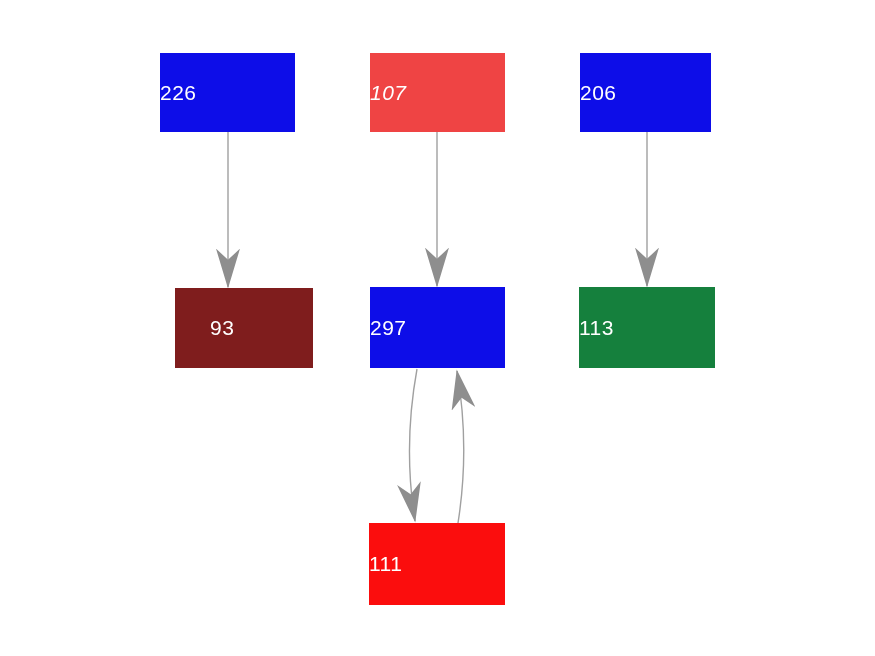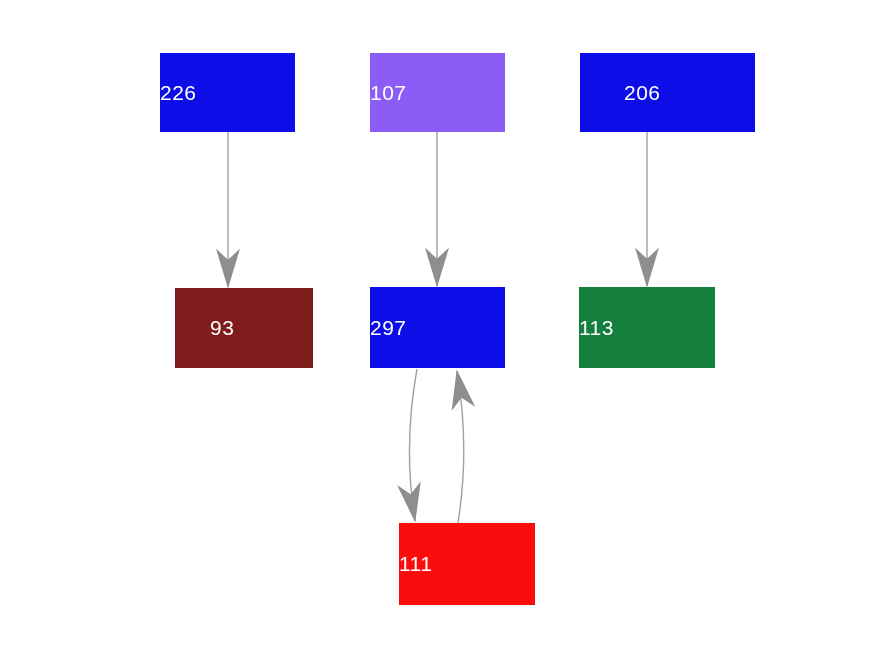--- a/index.html
+++ b/index.html
@@ -33,46 +33,46 @@
     position: absolute;
     display: flex;
     align-items: center;
     color: #ffffff;
     font-size: 21px;
     letter-spacing: 0.5px;
     user-select: none;
   }
   .n226 { left: 160px; top: 53px;  width: 135px; height: 79px; }
   .n107 { left: 370px; top: 53px;  width: 135px; height: 79px; }
-  .n206 { left: 580px; top: 53px;  width: 131px; height: 79px; padding-left: 44px; }
+  .n206 { left: 580px; top: 53px;  width: 131px; height: 79px; }
   .n93  { left: 175px; top: 288px; width: 103px; height: 80px; }
   .n207 { left: 370px; top: 287px; width: 135px; height: 81px; }
   .n113 { left: 579px; top: 287px; width: 136px; height: 81px; }
-  .n111 { left: 369px; top: 523px; width: 136px; height: 82px; margin-left: 30px; }
+  .n111 { left: 369px; top: 523px; width: 136px; height: 82px; }
 </style>
 </head>
 <body style="background: rgb(255, 255, 255);">
 
 <svg id="edge-layer" viewBox="0 0 875 656" xmlns="http://www.w3.org/2000/svg">
   <defs>
     <marker id="arrow" viewBox="0 0 10 6" refX="9.6" refY="3" markerWidth="40" markerHeight="24" markerUnits="userSpaceOnUse" orient="auto">
       <path class="head" d="M0,0 L10,3 L0,6 L2.8,3 Z"></path>
     </marker>
   </defs>
   <path class="edge" d="M228,132 L228,287" marker-end="url(#arrow)"></path>
   <path class="edge" d="M437,132 L437,286" marker-end="url(#arrow)"></path>
   <path class="edge" d="M647,132 L647,286" marker-end="url(#arrow)"></path>
   <path class="edge" d="M417,369 Q403,446 415,521" marker-end="url(#arrow)"></path>
   <path class="edge" d="M458,523 Q470,447 457,371" marker-end="url(#arrow)"></path>
 </svg>
 
 <div class="node n226" style="background-color: rgb(13, 13, 232);">
   <span style="color: rgb(255, 255, 255);">226</span>
 </div>
-<div class="node n107" style="background-color: #8b5cf6;">
+<div class="node n107" style="background-color: #ef4444; font-style: italic;">
   <span style="color: rgb(255, 255, 255);">107</span>
 </div>
 <div class="node n206" style="background-color: rgb(13, 13, 232);">
   <span style="color: rgb(255, 255, 255);">206</span>
 </div>
 <div class="node n93" style="background-color: #7f1d1d; padding-left: 35px;">
   <span style="color: rgb(255, 255, 255);">93</span>
 </div>
 <div class="node n207" style="background-color: rgb(13, 13, 232);">
   <span style="color: rgb(255, 255, 255);">297</span>

